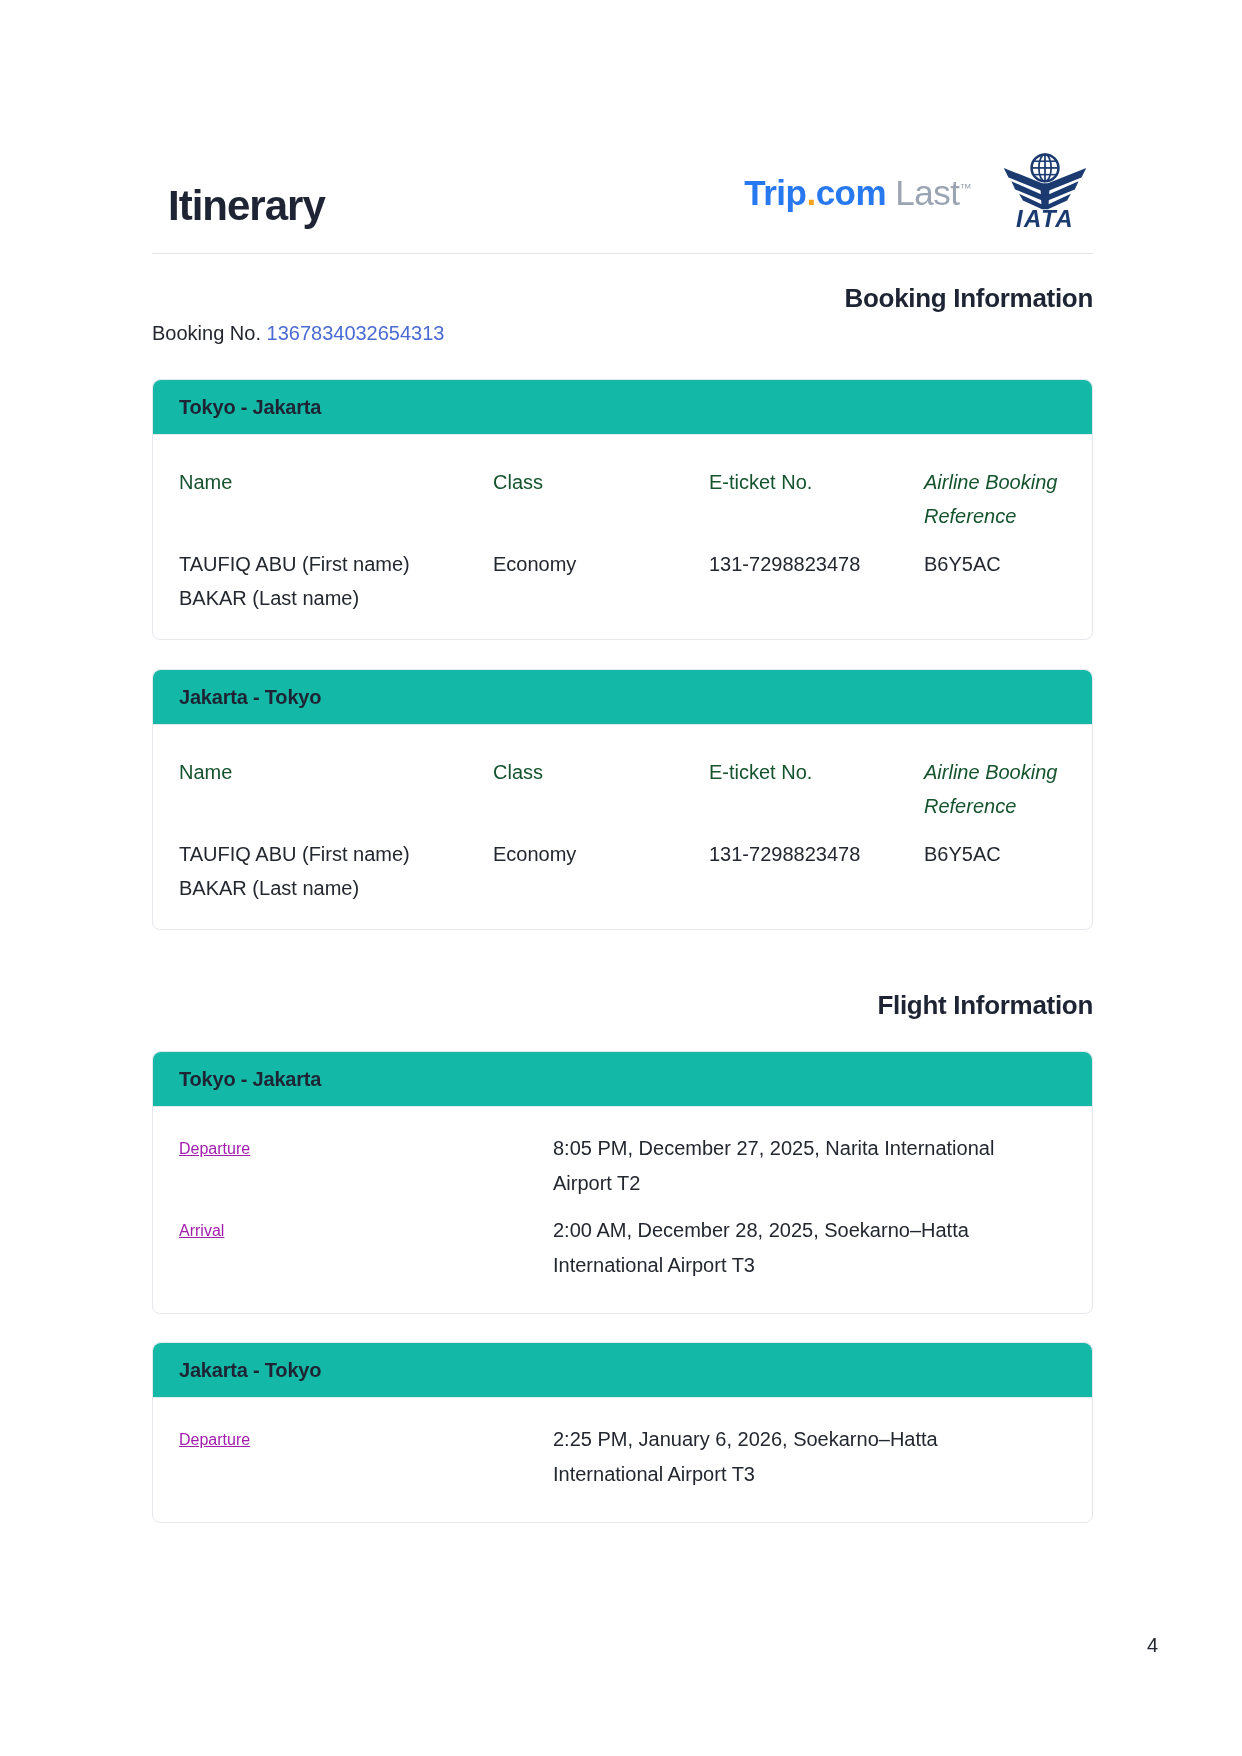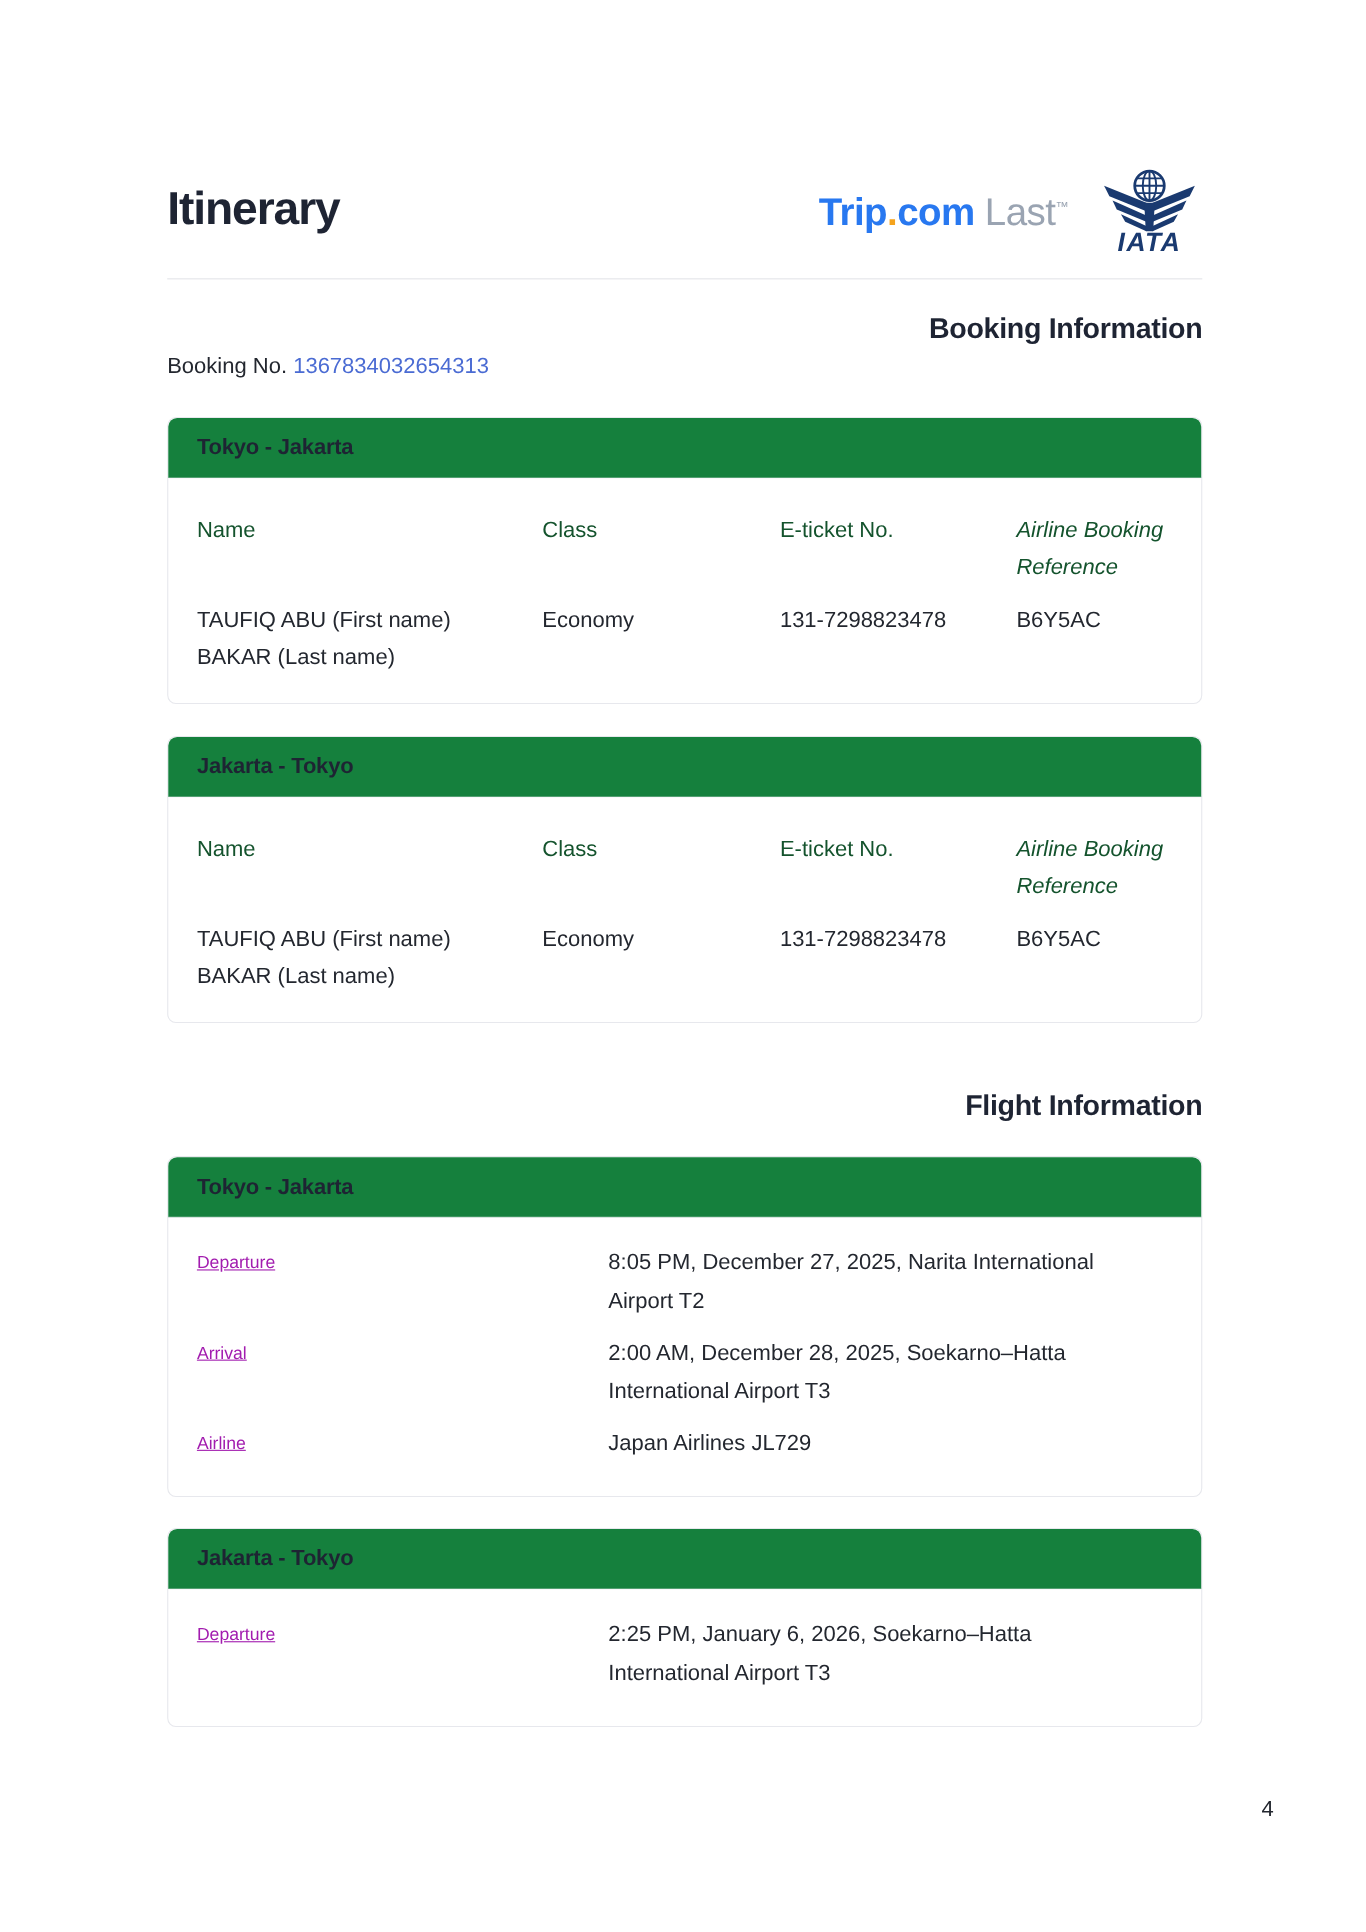--- a/index.html
+++ b/index.html
@@ -5,21 +5,21 @@
   html,body { margin:0; padding:0; background:#ffffff; }
   body { font-family:"Liberation Sans", sans-serif; color:#23272F; }
   .page {
     position:relative; width:1242px; height:1756px; margin:0 auto;
     background:#ffffff; box-sizing:border-box;
     padding:160px 149px 0 152px; overflow:hidden;
   }
   .header-row { display:flex; justify-content:space-between; align-items:flex-start; height:68px; }
   .doc-title {
     font-size:42px; font-weight:700; color:#1E2433; letter-spacing:-1px;
-    line-height:60px; margin:0;
+    line-height:60px; margin:16px;
   }
   .logos { display:flex; align-items:center; gap:26px; margin-top:-12px; }
   .trip-logo { font-size:35px; font-weight:700; letter-spacing:-0.5px; white-space:nowrap; line-height:80px; }
   .trip-blue { color:#2878F0;text-align:right; }
   .trip-dot { color:#F5A31C; }
   .trip-group { color:#9AA4B2; font-weight:400; }
   .trip-tm { color:#9AA4B2; font-size:12px; font-weight:400; vertical-align:super; }
   .iata-logo { width:96px; height:82px; display:block; }
 
   .divider { border:none; border-top:1px solid #E3E4E8; margin:25px 0 0 0; }
@@ -27,21 +27,21 @@
   .section-heading {
     font-size:26px; font-weight:700; color:#1E2433; letter-spacing:-0.3px;
     margin:26px 0 0 0; line-height:36px;text-align:right;
   }
   .advice { font-size:20px; line-height:35px; margin:14px 0 0 0; color:#23272F; }
   .booking-no-line { font-size:20px; line-height:35px; margin:0; color:#23272F; }
   .booking-no-link { color:#4A6BD3; text-decoration:none; cursor:pointer; }
 
   .card { border:1px solid #E7E8ED; border-radius:8px; background:#fff; }
   .card-header {
-    background:#15803d; border-bottom:1px solid #E7E8ED; border-radius:8px 8px 0 0;
+    background:#14b8a6; border-bottom:1px solid #E7E8ED; border-radius:8px 8px 0 0;
     padding:13px 26px; font-size:20px; font-weight:700; color:#1E2433; line-height:28px;
     letter-spacing:-0.2px;
   }
   .card-m28 { margin-top:28px; }
   .card-m29 { margin-top:29px; }
 
   .bbody { padding:30px 26px 24px 26px; }
   .brow { display:grid; grid-template-columns:314px 216px 215px 1fr; }
   .brow.labels { margin-bottom:14px; }
   .bcell { font-size:20px; line-height:34px; color:#23272F; }
@@ -141,24 +141,20 @@
     <div class="card-header">Tokyo - Jakarta</div>
     <div class="fbody">
       <div class="frow">
         <div class="flabel">Departure</div>
         <div class="fvalue">8:05 PM, December 27, 2025, Narita International Airport T2</div>
       </div>
       <div class="frow">
         <div class="flabel">Arrival</div>
         <div class="fvalue">2:00 AM, December 28, 2025, Soekarno–Hatta International Airport T3</div>
       </div>
-      <div class="frow">
-        <div class="flabel">Airline</div>
-        <div class="fvalue">Japan Airlines JL729</div>
-      </div>
     </div>
   </div>
 
   <div class="card card-m28">
     <div class="card-header">Jakarta - Tokyo</div>
     <div class="fbody">
       <div class="frow">
         <div class="flabel">Departure</div>
         <div class="fvalue">2:25 PM, January 6, 2026, Soekarno–Hatta International Airport T3</div>
       </div>

